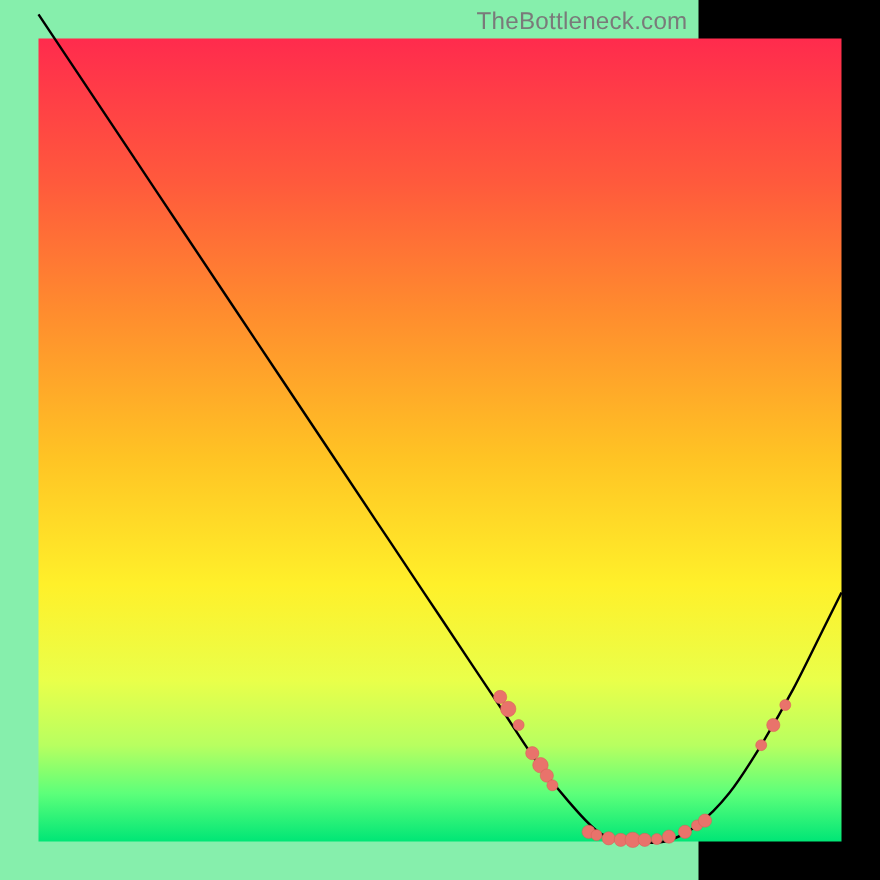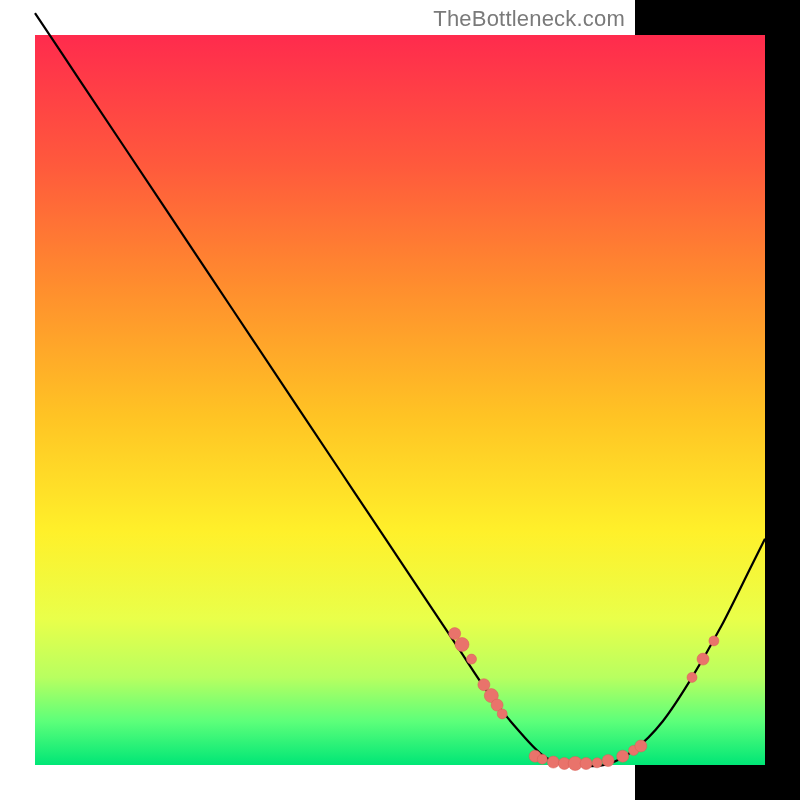--- a/index.html
+++ b/index.html
@@ -10,21 +10,21 @@
     background: #000;
     overflow: hidden;
     font-family: Arial, Helvetica, sans-serif;
   }
   .frame {
     position: absolute;
     left: 0;
     top: 0;
     width: 635px;
     height: 800px;
-    background: #ffffff;
+    background: #86efac;
   }
   .plot {
     position: absolute;
     left: 35px;
     top: 35px;
     width: 730px;
     height: 730px;
     background: linear-gradient(to bottom,
       #ff2b4d 0%,
       #ff5a3c 18%,

